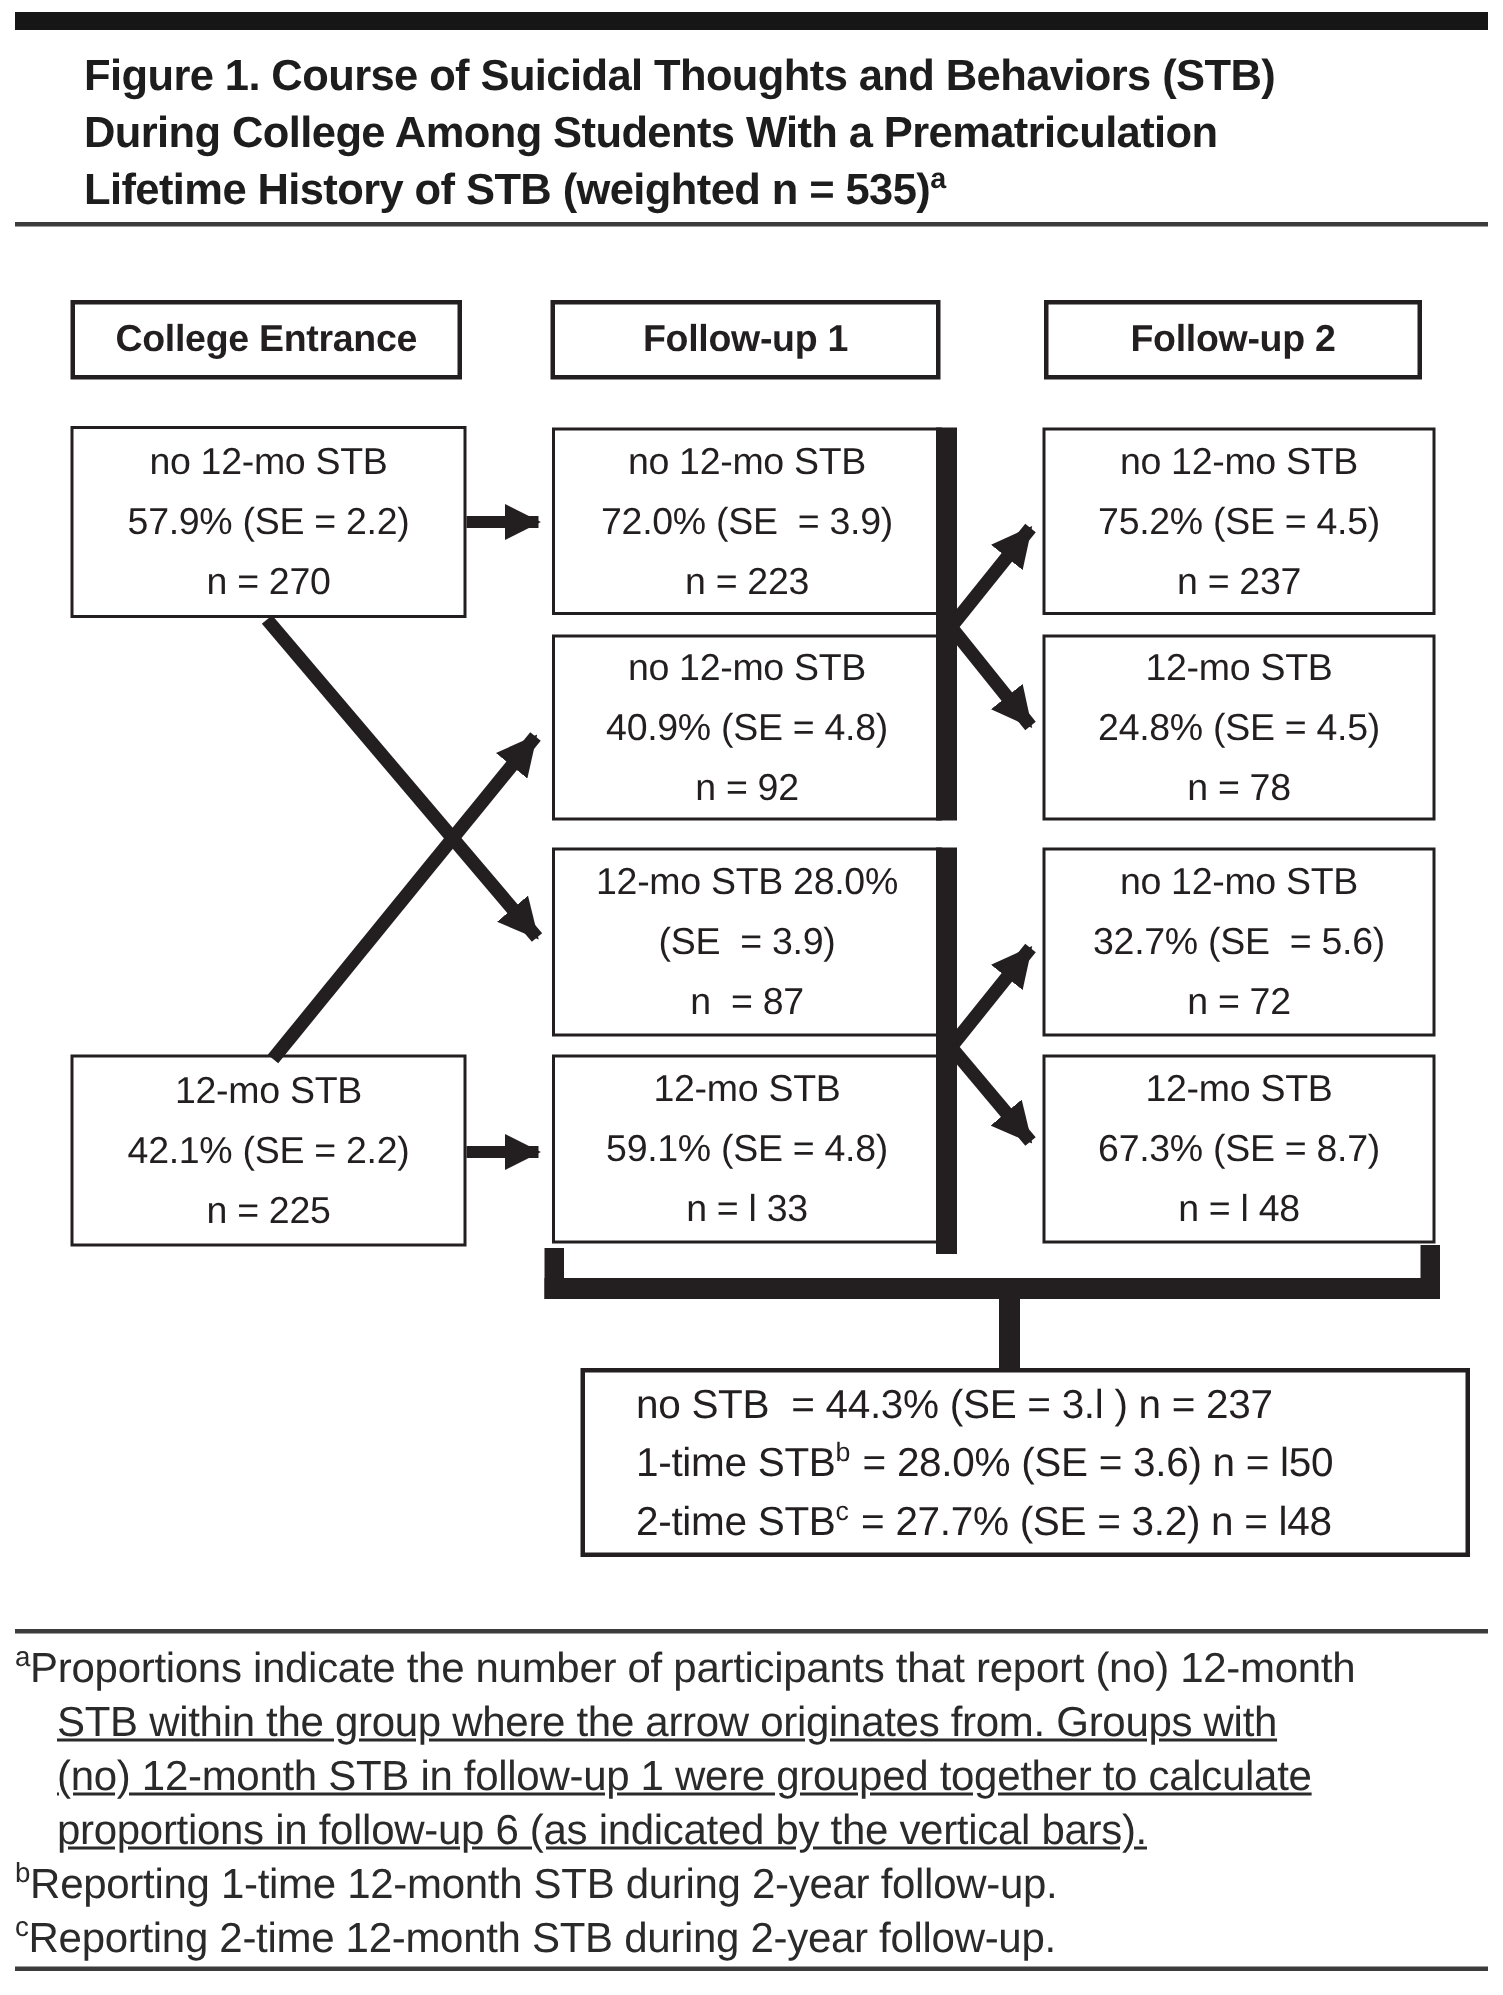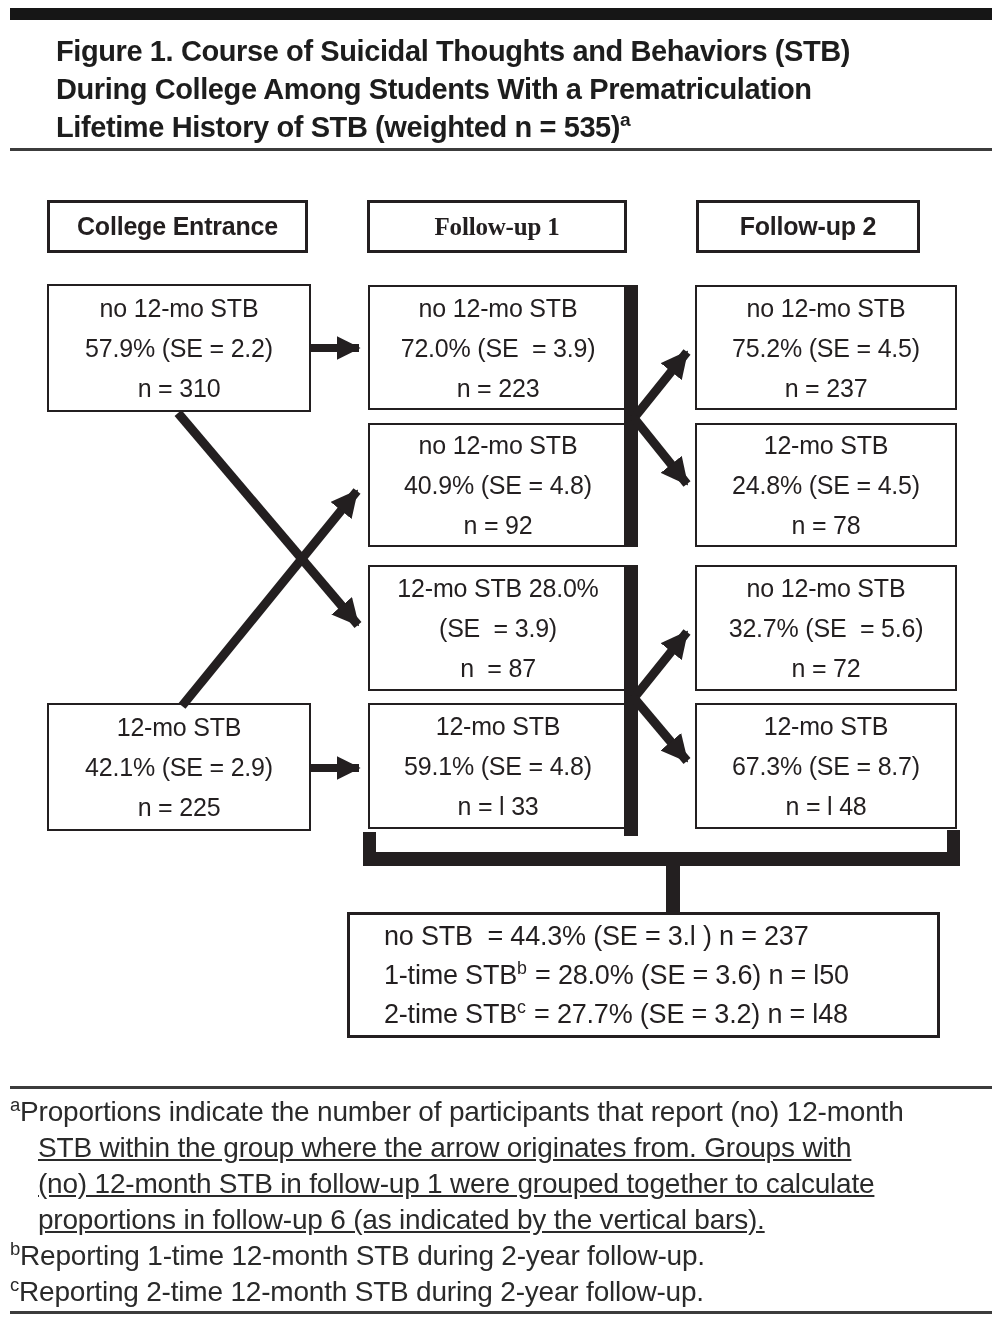--- a/index.html
+++ b/index.html
@@ -30,21 +30,21 @@
   }
   .fbox{
     position:absolute;
     border:2px solid #231f20;box-sizing:border-box;
     display:flex;flex-direction:column;align-items:center;justify-content:center;
     text-align:center;font-size:25px;line-height:40px;letter-spacing:-0.2px;
     background:#fff;
   }
   .fbox .bline{white-space:pre-wrap;}
   .sumbox{
-    position:absolute;left:347px;top:912px;width:593px;height:126px;
+    position:absolute;left:387px;top:912px;width:593px;height:126px;
     border:3px solid #231f20;box-sizing:border-box;
     display:flex;flex-direction:column;justify-content:center;
     padding-left:34px;font-size:27px;line-height:39px;letter-spacing:-0.2px;
     background:#fff;
   }
   .sumbox .sline{white-space:pre-wrap;}
   .sumbox sup.marker{margin-right:1px;}
   .footnotes{
     position:absolute;left:10px;top:1094px;width:985px;
     font-size:28px;line-height:36px;letter-spacing:-0.2px;color:#2a2a2a;
@@ -67,35 +67,35 @@
     <div class="tline">Figure 1. Course of Suicidal Thoughts and Behaviors (STB)</div>
     <div class="tline">During College Among Students With a Prematriculation</div>
     <div class="tline"><span>Lifetime History of STB (weighted n = 535)</span><sup class="marker">a</sup></div>
   </div>
 
   <div class="rule-thin" style="top:148px;"></div>
 
   <div class="hdr" style="left:47px;top:200px;width:261px;">
       <span>College Entrance</span>
     </div>
-  <div class="hdr" style="left:367px;top:200px;width:260px;font-family:Liberation Serif, serif;">
+  <div class="hdr" style="left:367px;top:200px;width:260px;">
       <span>Follow-up 1</span>
     </div>
-  <div class="hdr" style="left:696px;top:200px;width:224px;">
+  <div class="hdr" style="left:696px;top:200px;width:252px;">
       <span>Follow-up 2</span>
     </div>
 
   <div class="fbox" style="left:47px;top:284px;width:264px;height:128px;">
     <div class="bline">no 12-mo STB</div>
     <div class="bline">57.9% (SE = 2.2)</div>
-    <div class="bline">n = 310</div>
+    <div class="bline">n = 270</div>
   </div>
   <div class="fbox" style="left:47px;top:703px;width:264px;height:128px;">
     <div class="bline">12-mo STB</div>
-    <div class="bline">42.1% (SE = 2.9)</div>
+    <div class="bline">42.1% (SE = 2.2)</div>
     <div class="bline">n = 225</div>
   </div>
 
   <div class="fbox" style="left:368px;top:285px;width:260px;height:125px;">
     <div class="bline">no 12-mo STB</div>
     <div class="bline">72.0% (SE  = 3.9)</div>
     <div class="bline">n = 223</div>
   </div>
   <div class="fbox" style="left:368px;top:423px;width:260px;height:124px;">
     <div class="bline">no 12-mo STB</div>

